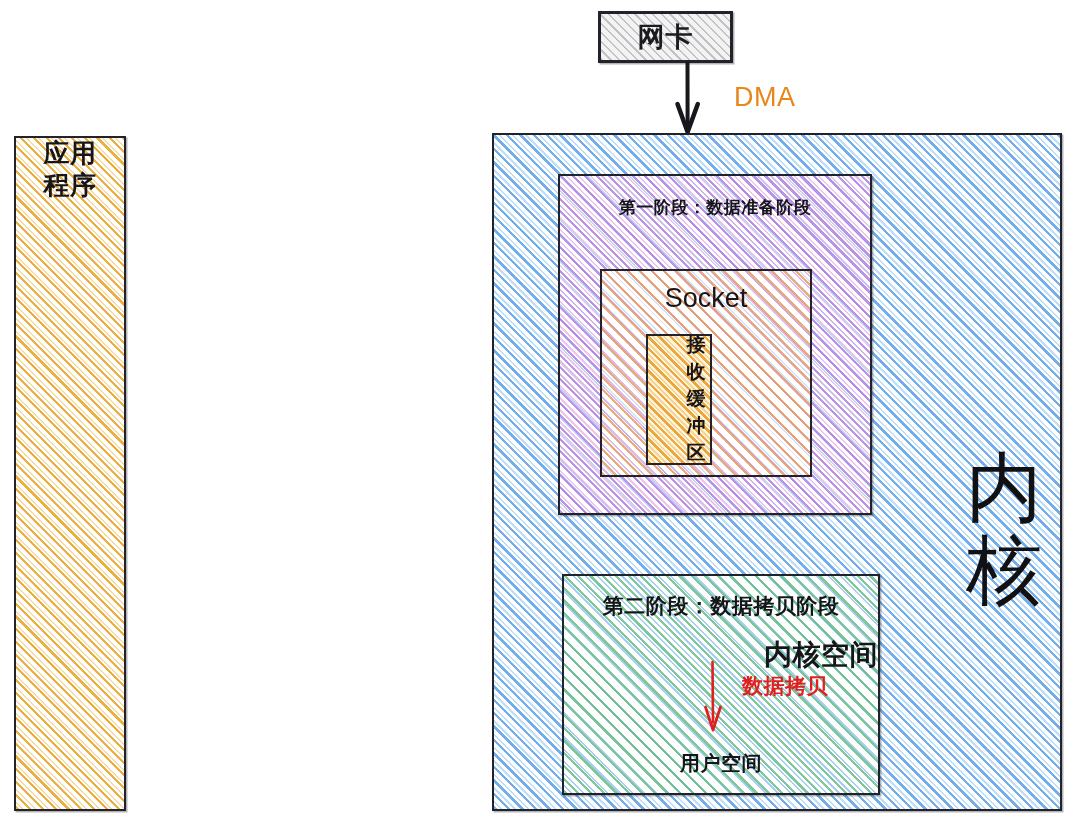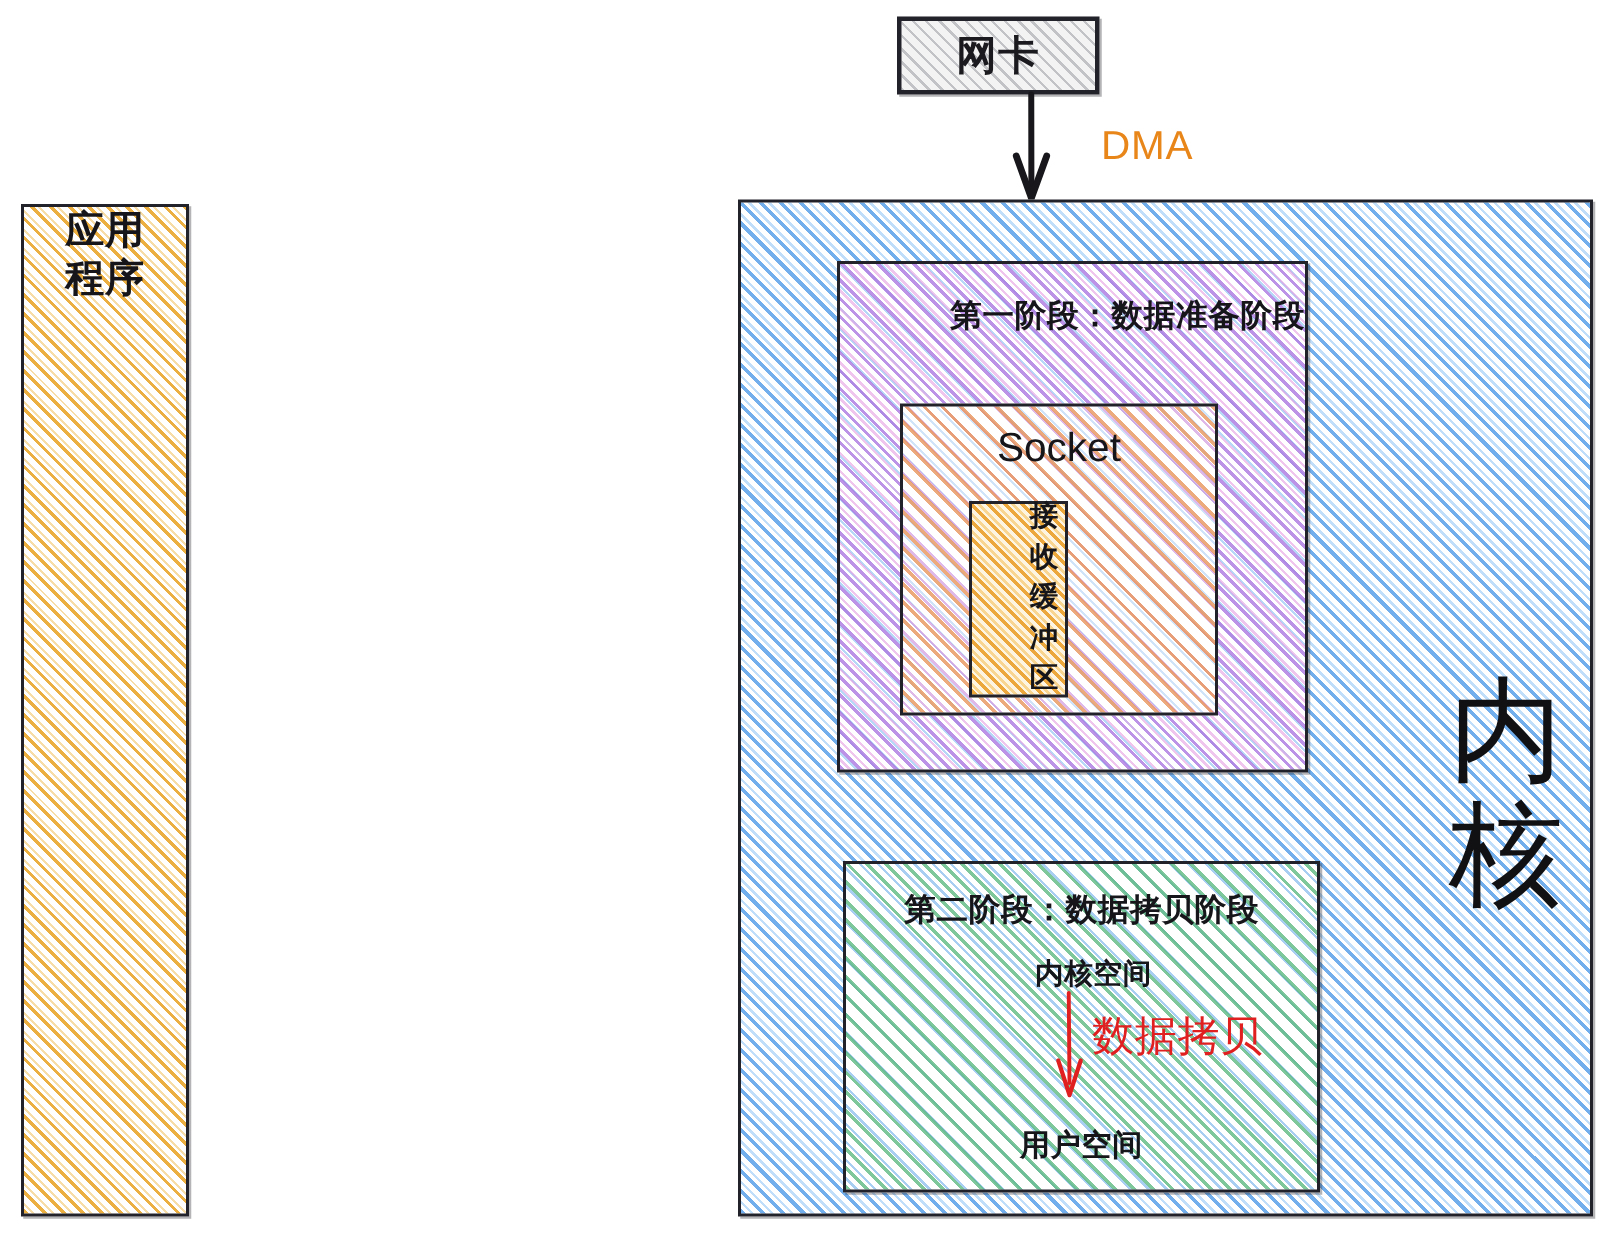--- a/index.html
+++ b/index.html
@@ -140,22 +140,22 @@
     font-size: 76px; font-weight: 400; line-height: 1.08;
     text-align: center; color: #111114;
     letter-spacing: 0;
   }
 
   #stage1-box {
     left: 558px; top: 174px; width: 314px; height: 341px;
   }
   #stage1-label {
     position: absolute; left: 0; right: 0; top: 20px;
-    text-align: right;
-    font-size: 21px; font-weight: 700; color: #15151a;
+    text-align: center;
+    font-size: 17px; font-weight: 700; color: #15151a;
     letter-spacing: .5px;
   }
 
   #socket-box {
     left: 600px; top: 269px; width: 212px; height: 208px;
   }
   #socket-label {
     position: absolute; left: 0; right: 0; top: 12px;
     text-align: center;
     font-size: 27px; font-weight: 400; color: #15151a;
@@ -175,34 +175,34 @@
     left: 562px; top: 574px; width: 318px; height: 221px;
   }
   #stage2-label {
     position: absolute; left: 0; right: 0; top: 16px;
     text-align: center;
     font-size: 21px; font-weight: 700; color: #15151a;
     letter-spacing: .5px;
   }
   #kernel-space-label {
     position: absolute; left: 16px; right: 0; top: 60px;
-    text-align: center;
-    font-size: 19px; font-weight: 600; color: #15151a;
+    text-align: right;
+    font-size: 28px; font-weight: 600; color: #15151a;
     letter-spacing: .5px;
   }
   #user-space-label {
     position: absolute; left: 0; right: 0; bottom: 16px;
     text-align: center;
     font-size: 20px; font-weight: 600; color: #15151a;
     letter-spacing: .5px;
   }
   #copy-label {
     position: absolute;
-    left: 164px; top: 96px;
-    font-size: 28px; font-weight: 400;
+    left: 178px; top: 96px;
+    font-size: 21px; font-weight: 700;
     color: #e02020; letter-spacing: .5px;
     white-space: nowrap;
   }
 
   
   .arrow-svg { position: absolute; overflow: visible; }
   #dma-arrow { left: 660px; top: 62px; }
   #dma-label {
     position: absolute; left: 710px; top: 82px;
     font-size: 27px; font-weight: 400;

